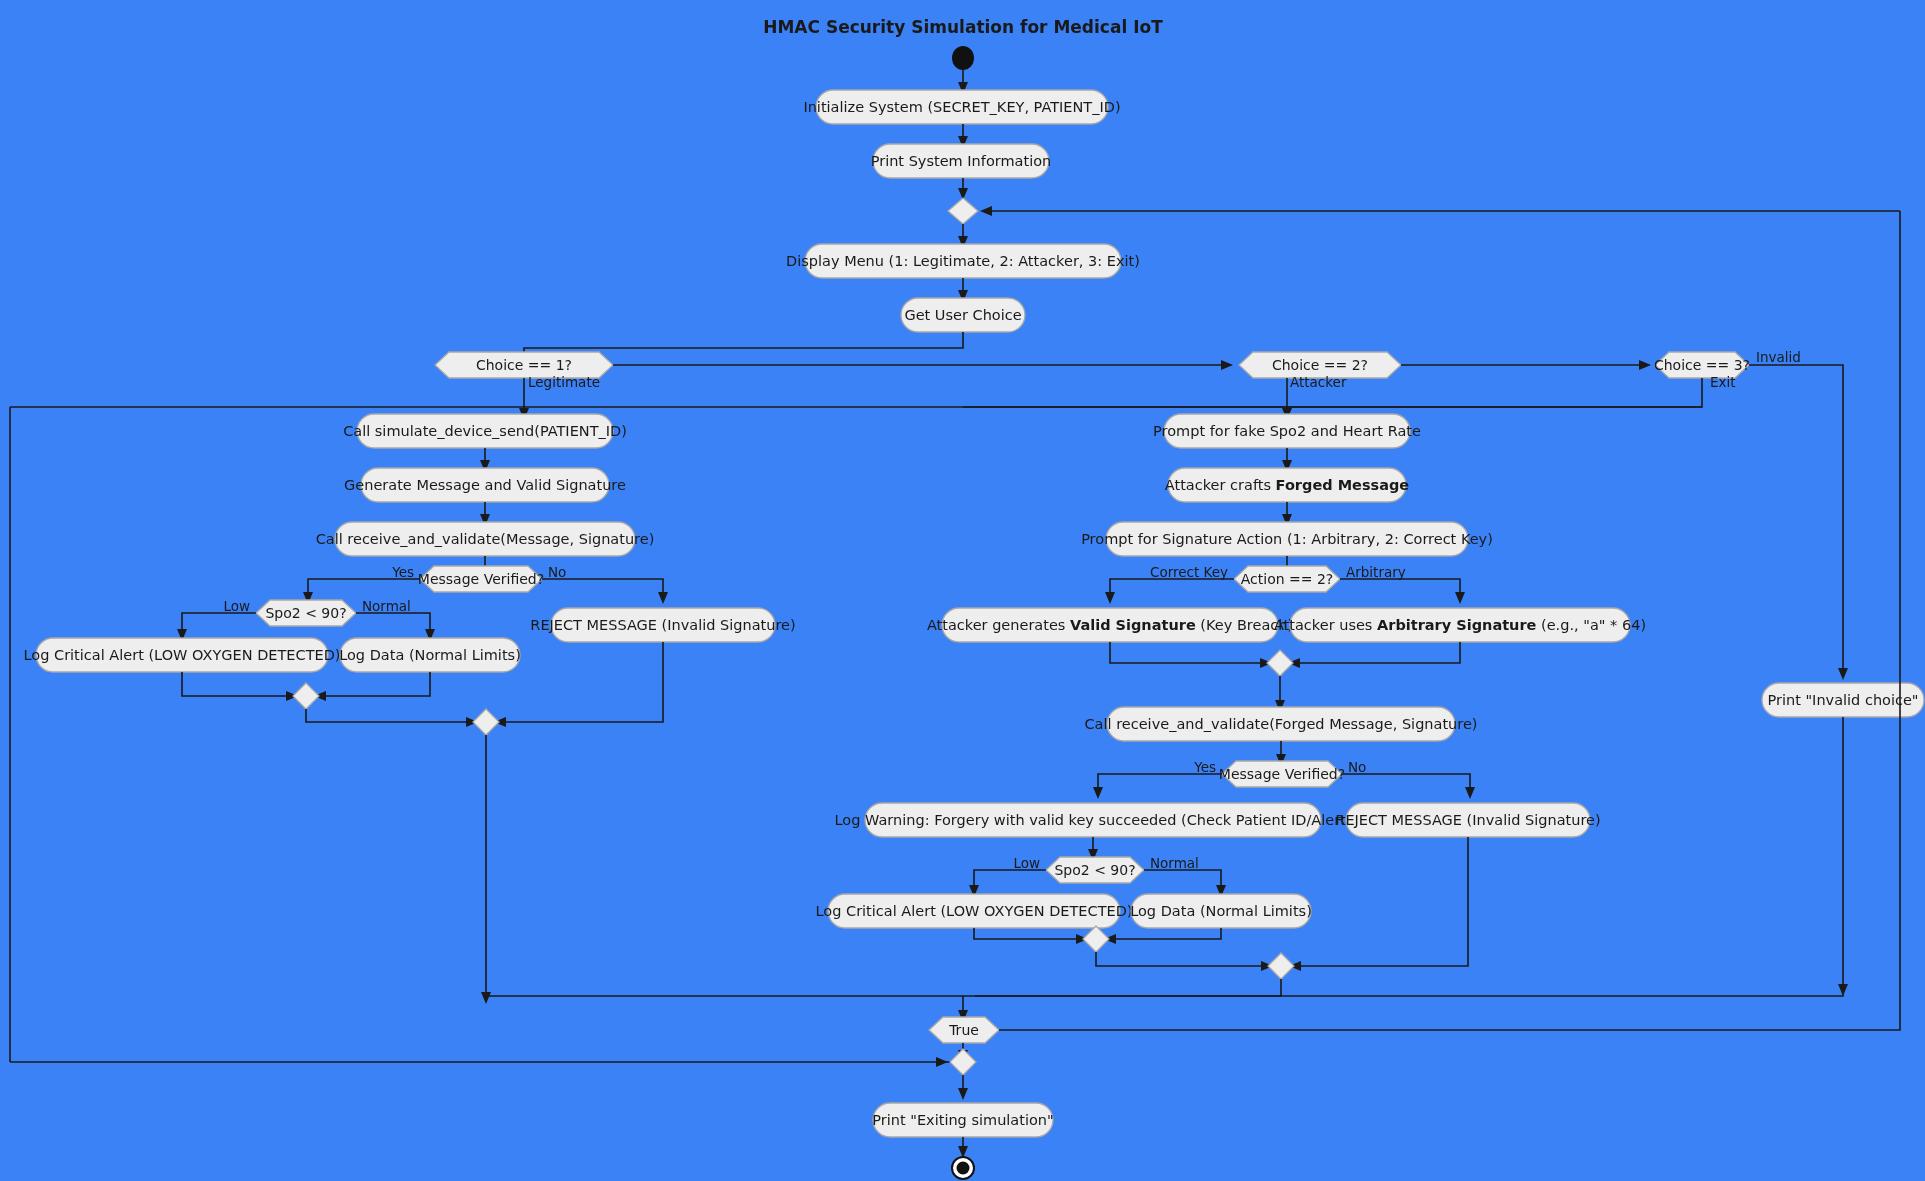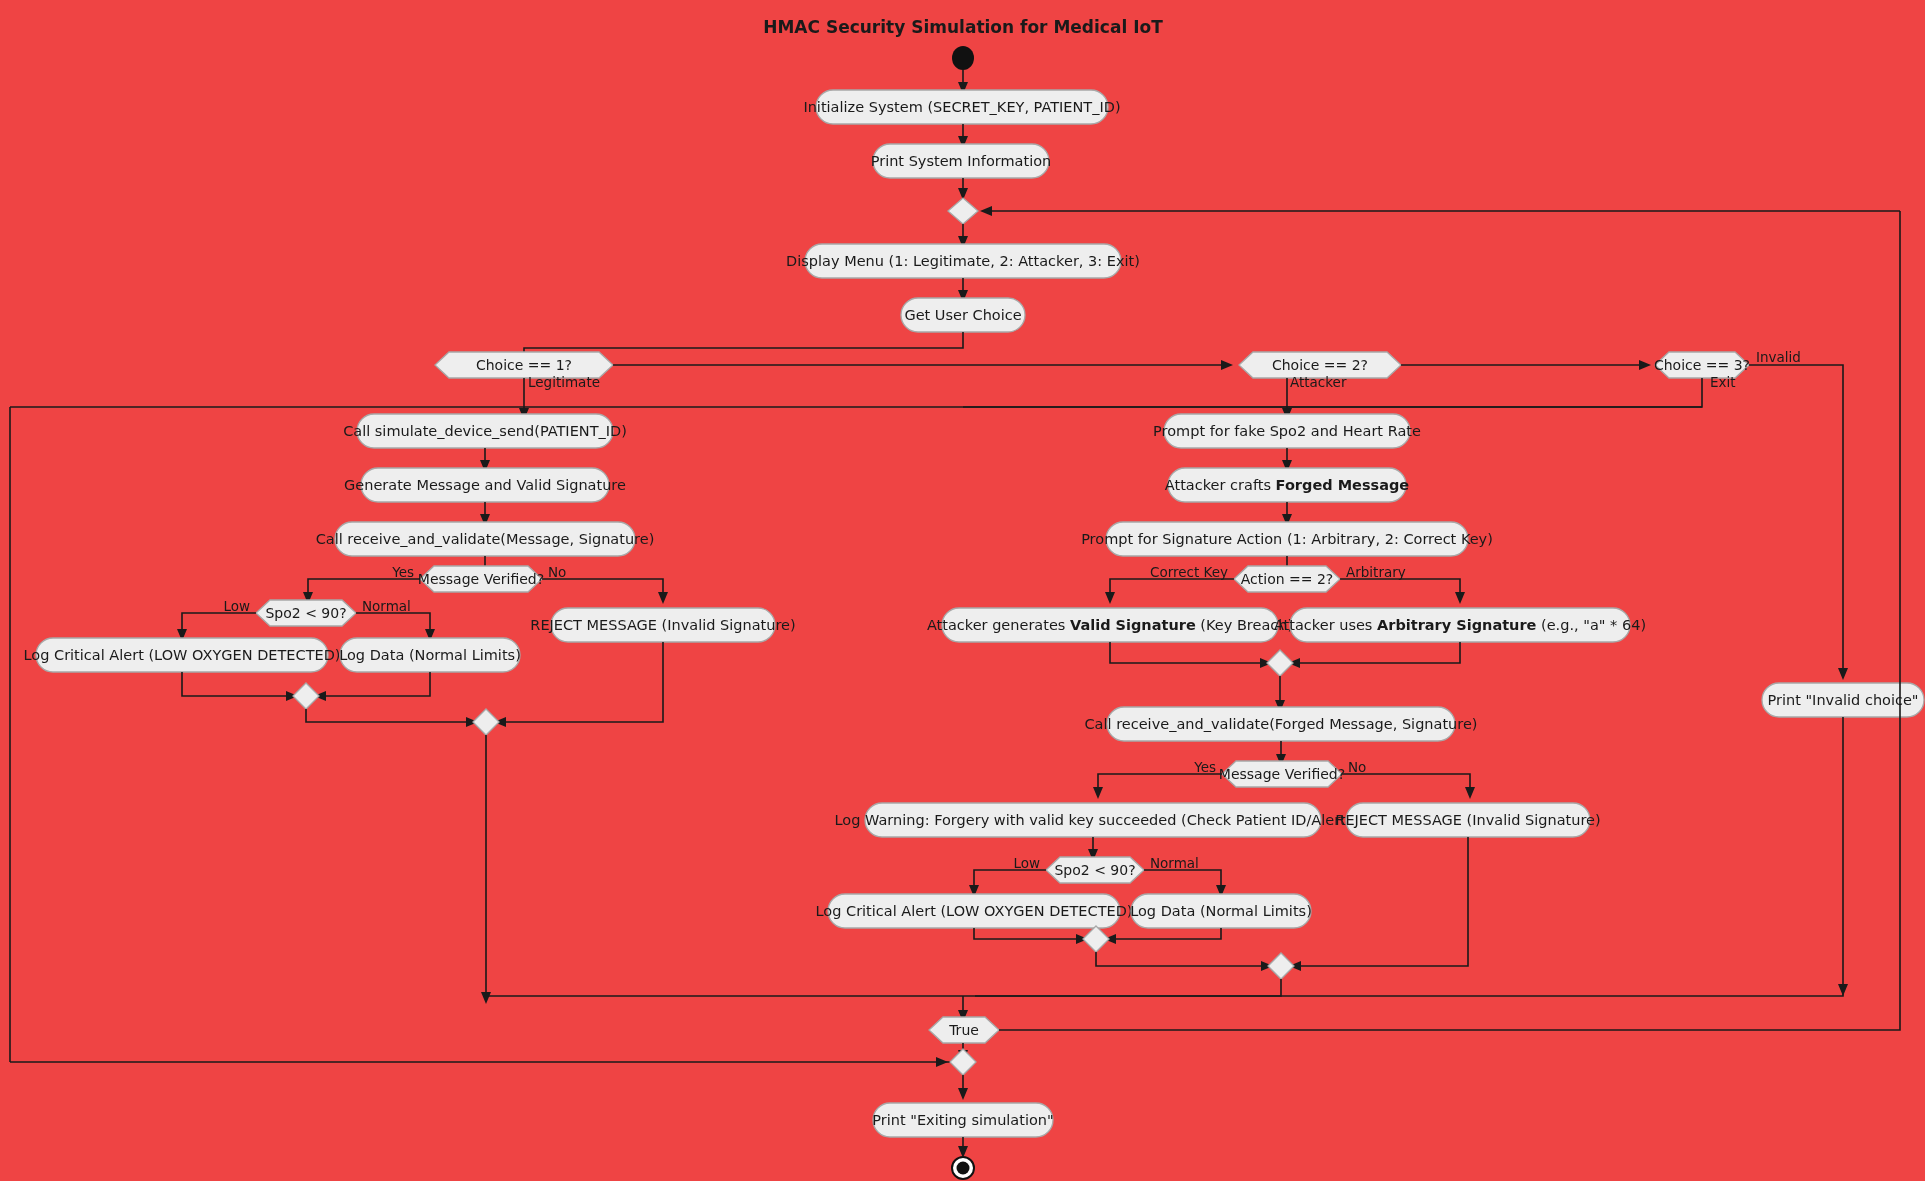--- a/index.html
+++ b/index.html
@@ -2,21 +2,21 @@
 <html><head>
 <meta charset="utf-8">
 <title>HMAC Security Simulation for Medical IoT</title>
 <style>
   html,body{margin:0;padding:0;background:#ffffff;}
   body{
     width:1925px;height:1181px;
     font-family:"DejaVu Sans","Liberation Sans",sans-serif;
     overflow:hidden;
   }
-  #diagram-root{position:relative;width:1925px;height:1181px;background:#ef4444;}
+  #diagram-root{position:relative;width:1925px;height:1181px;background:#3b82f6;}
   svg{display:block;}
   .node-rect{fill:#EEEEEE;stroke:#A8A8A8;stroke-width:1.3;}
   .hex{fill:#EEEEEE;stroke:#A8A8A8;stroke-width:1.3;}
   .diamond{fill:#EEEEEE;stroke:#A8A8A8;stroke-width:1.3;}
   .edge{stroke:#1A1A1A;stroke-width:1.6;fill:none;}
   .frame{stroke:#1A1A1A;stroke-width:1.6;fill:none;}
   .arrowhead{fill:#1A1A1A;stroke:none;}
   .start-dot{fill:#111111;}
   .end-outer{fill:#ffffff;stroke:#111111;stroke-width:2;}
   .end-inner{fill:#111111;}

